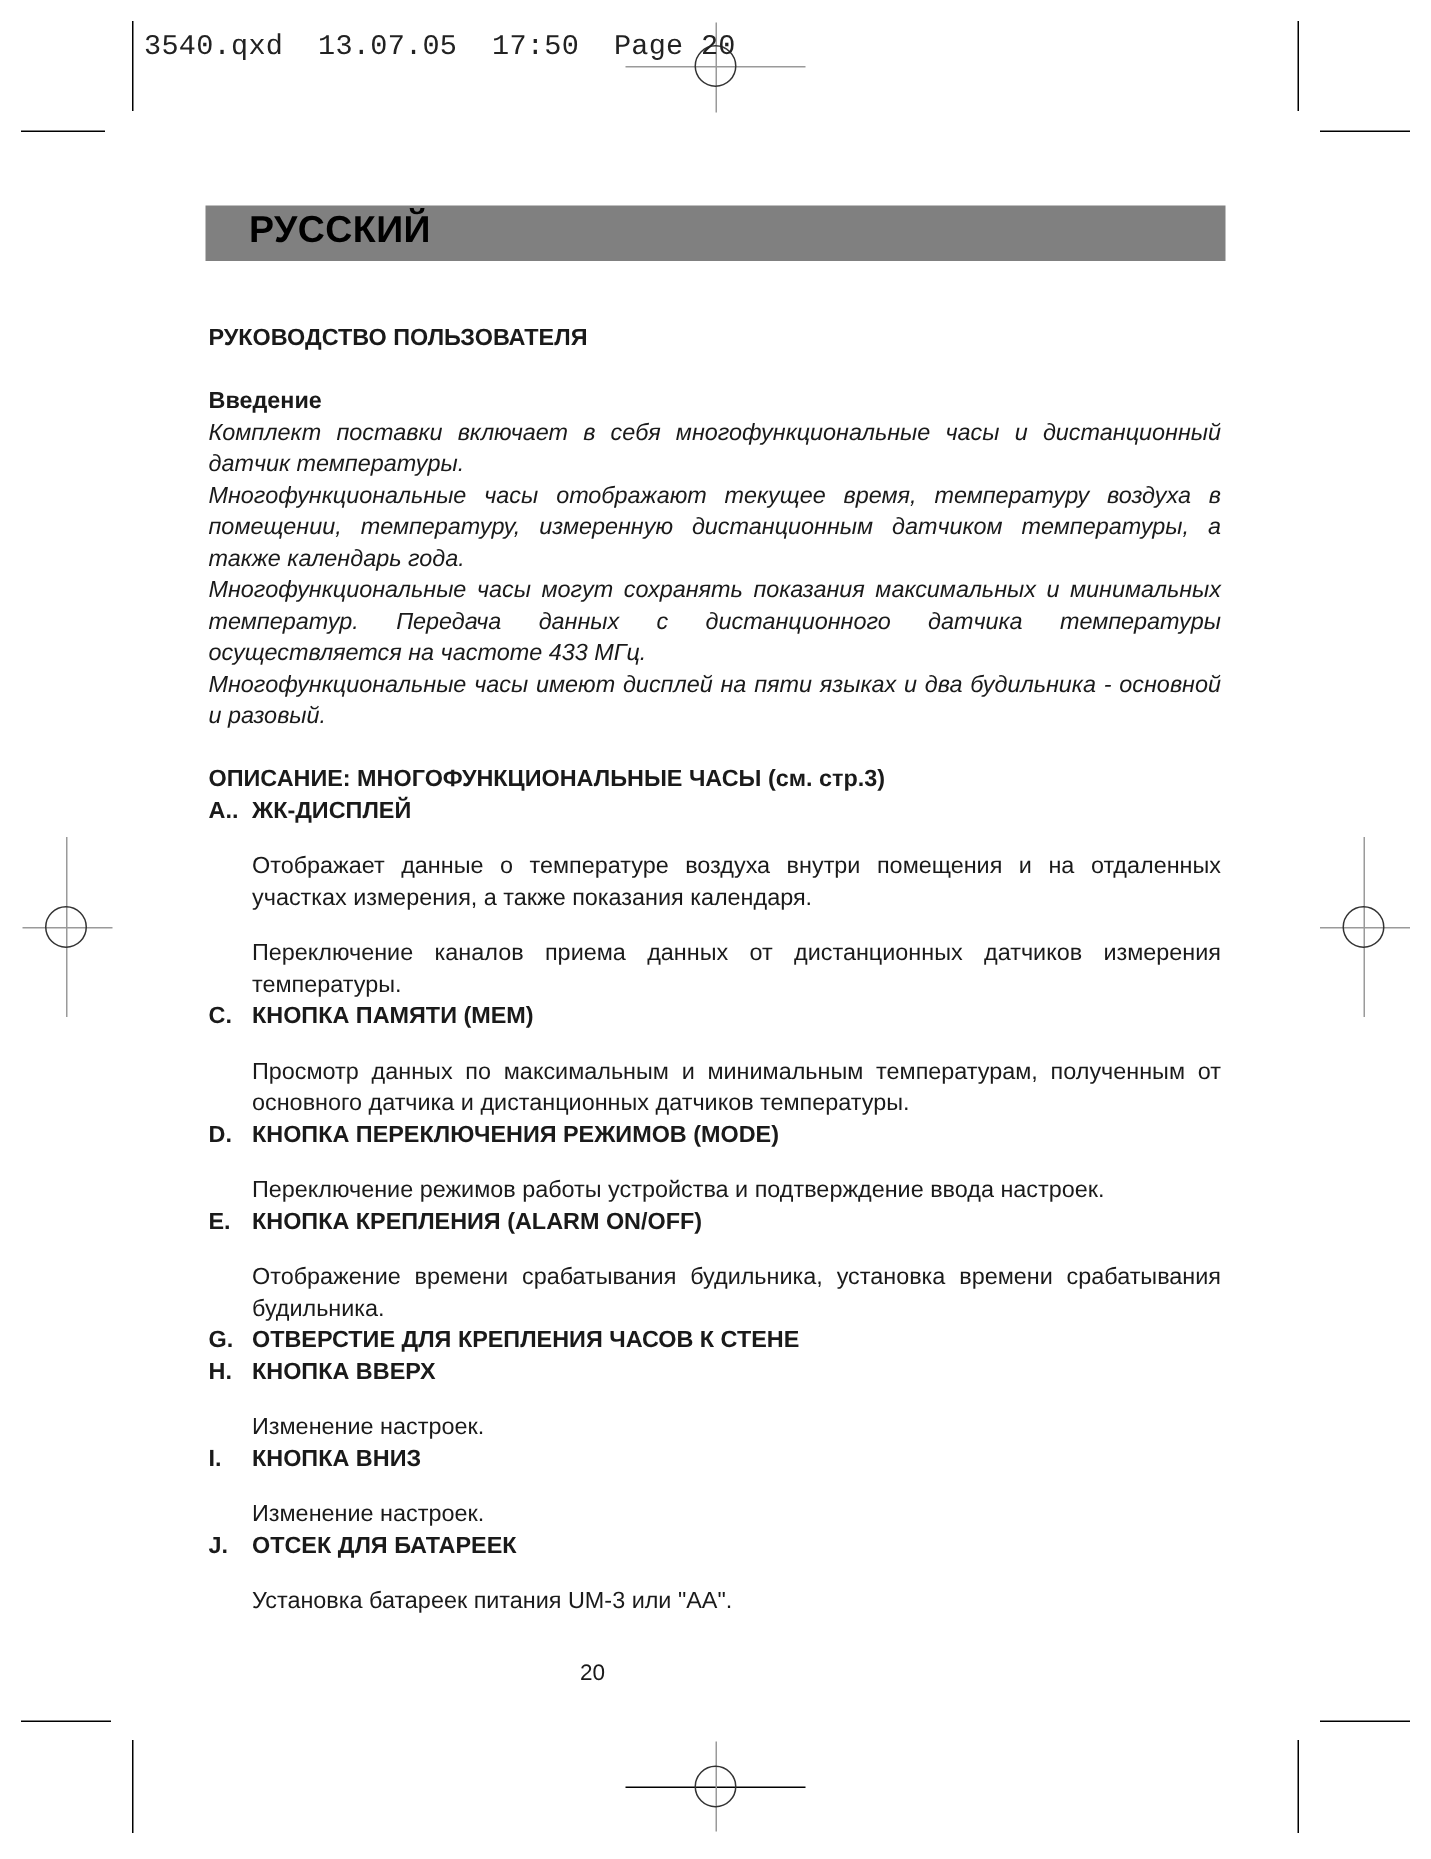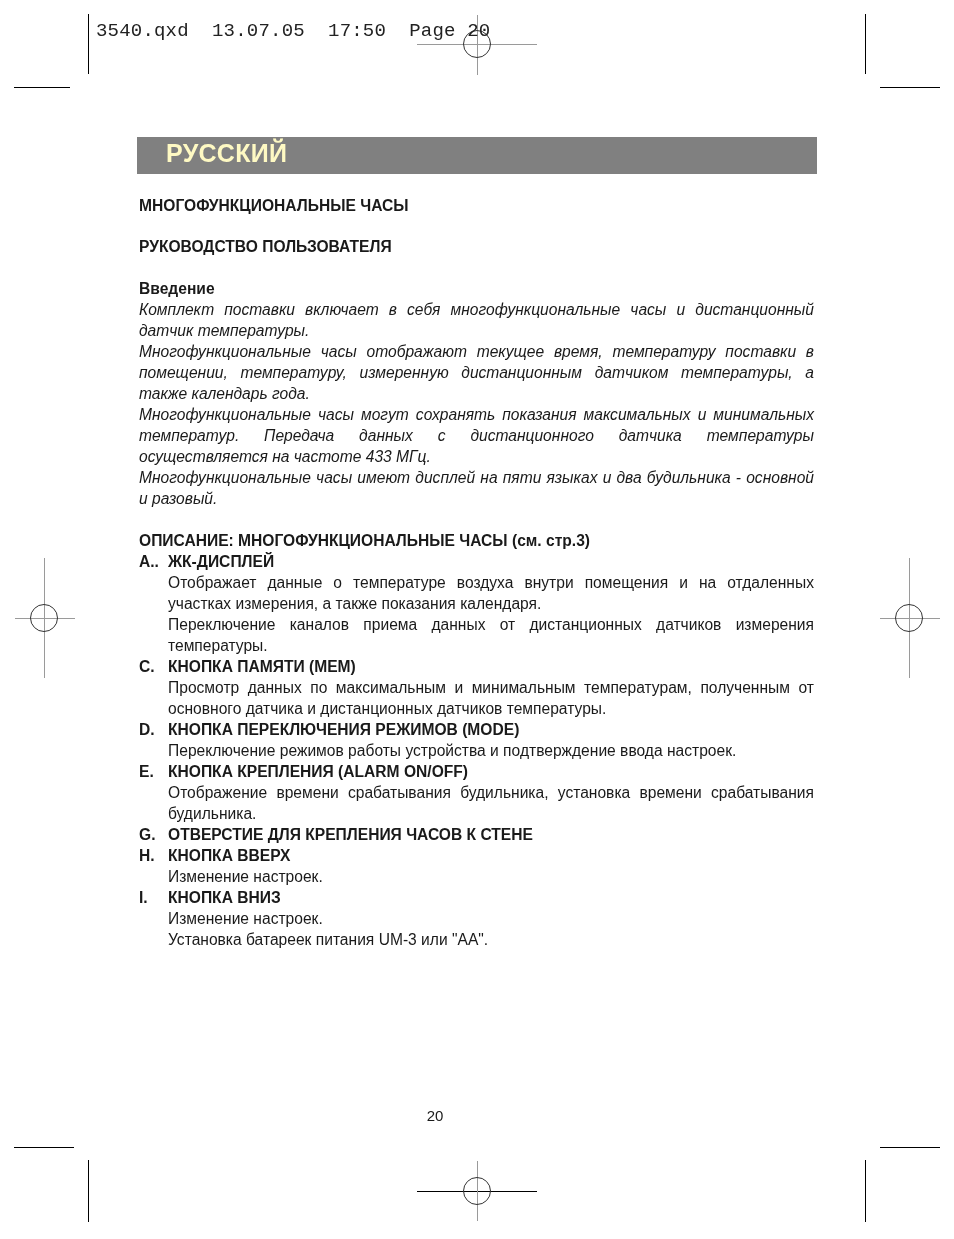--- a/index.html
+++ b/index.html
@@ -4,29 +4,29 @@
 <style>
   html, body { margin:0; padding:0; background:#ffffff; }
   body { width:954px; height:1239px; position:relative; overflow:hidden;
          font-family:"Liberation Sans", sans-serif; color:#1a1a1a; }
   .slug { position:absolute; left:96px; top:20px; font-family:"Liberation Mono", monospace;
           font-size:19px; color:#222; white-space:pre; letter-spacing:0.2px; }
   .mark { position:absolute; background:#000; }
   .gmark { position:absolute; background:#9a9a9a; }
   .reg { position:absolute; width:28px; height:28px; border:1px solid #333; border-radius:50%; box-sizing:border-box; }
   .banner { position:absolute; left:137px; top:137px; width:680px; height:37px; background:#808080; }
-  .banner span { position:absolute; left:29px; top:2px; font-size:25px; font-weight:bold; color:#fef9c3; letter-spacing:0.3px; }
+  .banner span { position:absolute; left:29px; top:2px; font-size:25px; font-weight:bold; color:#000000; letter-spacing:0.3px; }
   .content { position:absolute; left:139px; top:195px; width:675px; font-size:15.6px; line-height:21px; }
   .h { font-weight:bold; }
   p { margin:0; text-align:justify;font-style:italic; }
   .gap { height:21px; }
   .item-title { font-weight:bold; }
   .item-title .letter { display:inline-block; width:29px; }
-  .item-desc { padding-left:29px; text-align:justify; }
-  .pagenum { position:absolute; left:0; width:790px; top:1107px; text-align:center; font-size:15px;margin-left:40px; }
+  .item-desc { padding-left:29px; text-align:justify;margin-top:16px; }
+  .pagenum { position:absolute; left:0; width:790px; top:1107px; text-align:center; font-size:15px; }
 </style>
 </head>
 <body>
 
 <div class="mark" style="left:88px;top:14px;width:1px;height:60px;"></div>
 <div class="mark" style="left:14px;top:87px;width:56px;height:1px;"></div>
 <div class="mark" style="left:865px;top:14px;width:1px;height:60px;"></div>
 <div class="mark" style="left:880px;top:87px;width:60px;height:1px;"></div>
 <div class="mark" style="left:88px;top:1160px;width:1px;height:62px;"></div>
 <div class="mark" style="left:14px;top:1147px;width:60px;height:1px;"></div>
@@ -49,27 +49,26 @@
 <div class="gmark" style="left:477px;top:1161px;width:1px;height:60px;"></div>
 <div class="reg" style="left:463px;top:1177px;"></div>
 
 <div class="slug">3540.qxd  13.07.05  17:50  Page 20</div>
 
 <div class="banner">
   <span>РУССКИЙ</span>
 </div>
 
 <div class="content">
-  <div class="h">МНОГОФУНКЦИОНАЛЬНЫЕ ЧАСЫ</div>
   <div class="gap"></div>
   <div class="h" style="margin-top:-1px">РУКОВОДСТВО ПОЛЬЗОВАТЕЛЯ</div>
   <div class="gap"></div>
   <div class="h">Введение</div>
   <p>Комплект поставки включает в себя многофункциональные часы и дистанционный датчик температуры.</p>
-  <p>Многофункциональные часы отображают текущее время, температуру поставки в помещении, температуру, измеренную дистанционным датчиком температуры, а также календарь года.</p>
+  <p>Многофункциональные часы отображают текущее время, температуру воздуха в помещении, температуру, измеренную дистанционным датчиком температуры, а также календарь года.</p>
   <p>Многофункциональные часы могут сохранять показания максимальных и минимальных температур. Передача данных с дистанционного датчика температуры осуществляется на частоте 433 МГц.</p>
   <p>Многофункциональные часы имеют дисплей на пяти языках и два будильника - основной и разовый.</p>
   <div class="gap"></div>
   <div class="h">ОПИСАНИЕ: МНОГОФУНКЦИОНАЛЬНЫЕ ЧАСЫ (см. стр.3)</div>
   <div id="items">
       <div>
         <div class="item-title"><span class="letter">A..</span><span>ЖК-ДИСПЛЕЙ</span></div>
         <div class="item-desc">Отображает данные о температуре воздуха внутри помещения и на отдаленных участках измерения, а также показания календаря.</div>
       </div>
       <div>
@@ -92,18 +91,19 @@
       </div>
       <div>
         <div class="item-title"><span class="letter">H.</span><span>КНОПКА ВВЕРХ</span></div>
         <div class="item-desc">Изменение настроек.</div>
       </div>
       <div>
         <div class="item-title"><span class="letter">I.</span><span>КНОПКА ВНИЗ</span></div>
         <div class="item-desc">Изменение настроек.</div>
       </div>
       <div>
+        <div class="item-title"><span class="letter">J.</span><span>ОТСЕК ДЛЯ БАТАРЕЕК</span></div>
         <div class="item-desc">Установка батареек питания UM-3 или "AA".</div>
       </div>
     </div>
 </div>
 
 <div class="pagenum">20</div>
 
 </body></html>

